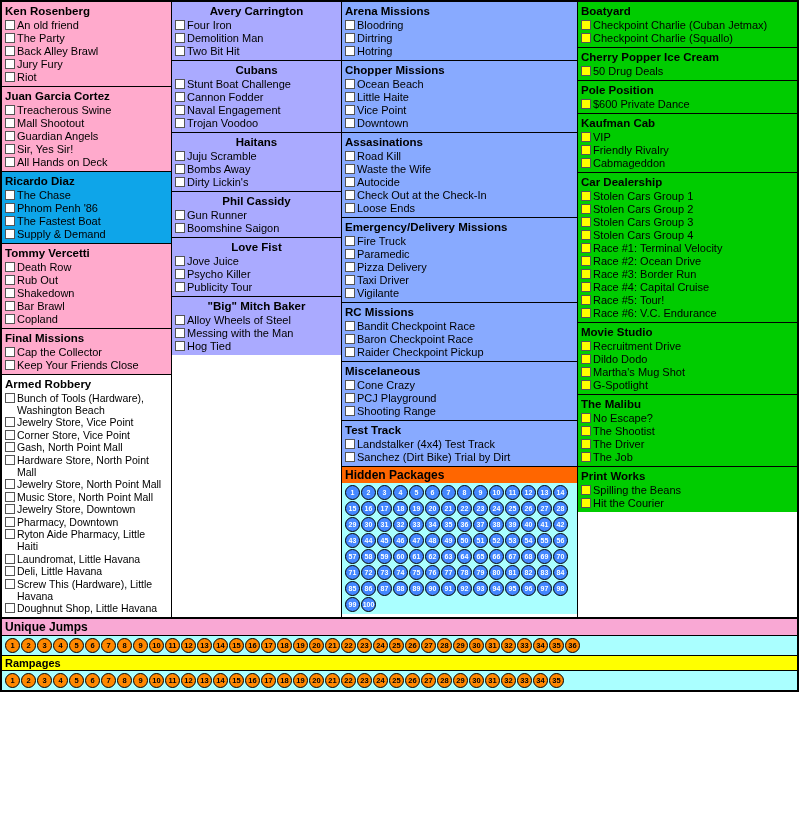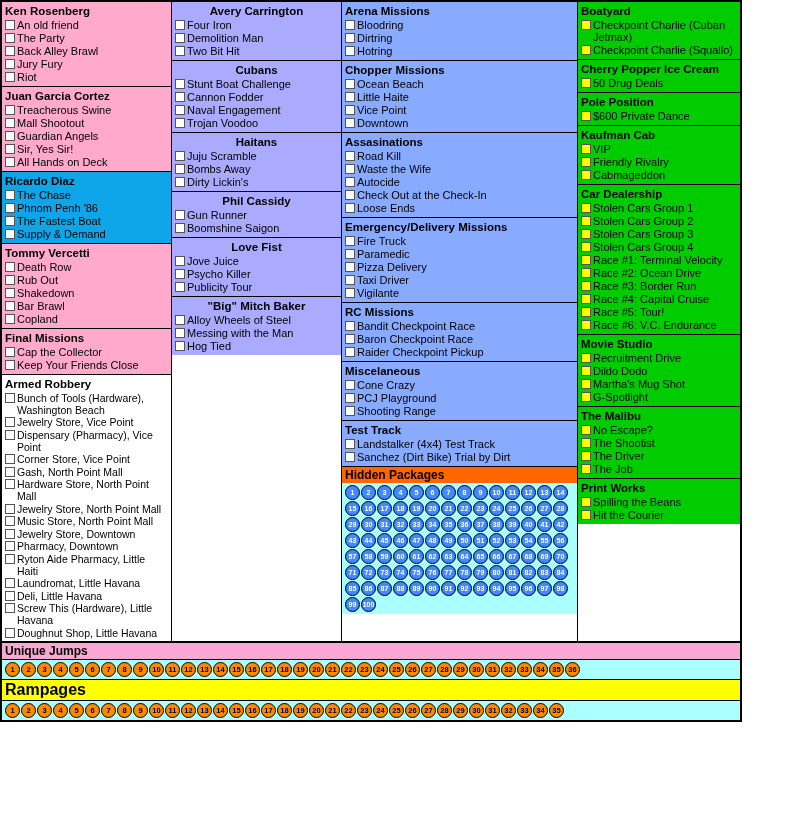--- a/index.html
+++ b/index.html
@@ -1,17 +1,17 @@
 <!DOCTYPE html>
 <html><head>
   <meta charset="utf-8">
   <style>
     * { box-sizing: border-box; margin: 0; padding: 0; }
     body { font-family: Arial, sans-serif; font-size: 11px; background: #fff; width: 811px; }
-    .outer { border: 2px solid #000; width: 742px; }
+    .outer { border: 2px solid #000; width: 799px; }
     .item { display: flex; align-items: flex-start; gap: 2px; margin: 1px 0; }
     .checkbox { width: 10px; height: 10px; border: 1px solid #555; display: inline-block; flex-shrink: 0; margin-top: 1px; background: #fff; }
     .cb-yellow { background: #ffff00; }
 
     .section-title { font-weight: bold; font-size: 11.5px; padding: 1px 0; }
     .armed-item { display: flex; align-items: flex-start; gap: 2px; margin: 0.5px 0; font-size: 10.5px; }
   </style>
 </head>
 <body>
 
@@ -127,24 +127,20 @@
 
       <div style="background:#ffffff; padding:2px 3px; border-top:1px solid #000;">
         <div class="section-title">Armed Robbery</div>
         <div class="armed-item">
             <span class="checkbox"></span>
             <span>Bunch of Tools (Hardware), Washington Beach</span>
           </div>
         <div class="armed-item">
             <span class="checkbox"></span>
             <span>Jewelry Store, Vice Point</span>
-          </div>
-        <div class="armed-item">
-            <span class="checkbox"></span>
-            <span>Dispensary (Pharmacy), Vice Point</span>
           </div>
         <div class="armed-item">
             <span class="checkbox"></span>
             <span>Corner Store, Vice Point</span>
           </div>
         <div class="armed-item">
             <span class="checkbox"></span>
             <span>Gash, North Point Mall</span>
           </div>
         <div class="armed-item">
@@ -708,21 +704,21 @@
         <div style="width: 15px; height: 15px; border-radius: 50%; background: rgb(255, 136, 0); border: 1px solid rgb(0, 0, 0); display: inline-flex; align-items: center; justify-content: center; font-size: 7.5px; font-weight: bold; color: rgb(0, 0, 0); flex-shrink: 0;">31</div>
         <div style="width: 15px; height: 15px; border-radius: 50%; background: rgb(255, 136, 0); border: 1px solid rgb(0, 0, 0); display: inline-flex; align-items: center; justify-content: center; font-size: 7.5px; font-weight: bold; color: rgb(0, 0, 0); flex-shrink: 0;">32</div>
         <div style="width: 15px; height: 15px; border-radius: 50%; background: rgb(255, 136, 0); border: 1px solid rgb(0, 0, 0); display: inline-flex; align-items: center; justify-content: center; font-size: 7.5px; font-weight: bold; color: rgb(0, 0, 0); flex-shrink: 0;">33</div>
         <div style="width: 15px; height: 15px; border-radius: 50%; background: rgb(255, 136, 0); border: 1px solid rgb(0, 0, 0); display: inline-flex; align-items: center; justify-content: center; font-size: 7.5px; font-weight: bold; color: rgb(0, 0, 0); flex-shrink: 0;">34</div>
         <div style="width: 15px; height: 15px; border-radius: 50%; background: rgb(255, 136, 0); border: 1px solid rgb(0, 0, 0); display: inline-flex; align-items: center; justify-content: center; font-size: 7.5px; font-weight: bold; color: rgb(0, 0, 0); flex-shrink: 0;">35</div>
         <div style="width: 15px; height: 15px; border-radius: 50%; background: rgb(255, 136, 0); border: 1px solid rgb(0, 0, 0); display: inline-flex; align-items: center; justify-content: center; font-size: 7.5px; font-weight: bold; color: rgb(0, 0, 0); flex-shrink: 0;">36</div>
       </div>
   </div>
 
   <div style="border-top:1px solid #000;">
-    <div style="background:#ffff00; font-weight:bold; padding:1px 3px; font-size:16px; border-bottom:1px solid #000;">Rampages</div>
+    <div style="background:#ffff00; font-weight:bold; padding:1px 3px; font-size:11px; border-bottom:1px solid #000;">Rampages</div>
     <div style="background:#aaffff; padding:2px 3px; display:flex; flex-wrap:wrap; gap:1px;" id="rampages-circles">
         <div style="width: 15px; height: 15px; border-radius: 50%; background: rgb(255, 136, 0); border: 1px solid rgb(0, 0, 0); display: inline-flex; align-items: center; justify-content: center; font-size: 7.5px; font-weight: bold; color: rgb(0, 0, 0); flex-shrink: 0;">1</div>
         <div style="width: 15px; height: 15px; border-radius: 50%; background: rgb(255, 136, 0); border: 1px solid rgb(0, 0, 0); display: inline-flex; align-items: center; justify-content: center; font-size: 7.5px; font-weight: bold; color: rgb(0, 0, 0); flex-shrink: 0;">2</div>
         <div style="width: 15px; height: 15px; border-radius: 50%; background: rgb(255, 136, 0); border: 1px solid rgb(0, 0, 0); display: inline-flex; align-items: center; justify-content: center; font-size: 7.5px; font-weight: bold; color: rgb(0, 0, 0); flex-shrink: 0;">3</div>
         <div style="width: 15px; height: 15px; border-radius: 50%; background: rgb(255, 136, 0); border: 1px solid rgb(0, 0, 0); display: inline-flex; align-items: center; justify-content: center; font-size: 7.5px; font-weight: bold; color: rgb(0, 0, 0); flex-shrink: 0;">4</div>
         <div style="width: 15px; height: 15px; border-radius: 50%; background: rgb(255, 136, 0); border: 1px solid rgb(0, 0, 0); display: inline-flex; align-items: center; justify-content: center; font-size: 7.5px; font-weight: bold; color: rgb(0, 0, 0); flex-shrink: 0;">5</div>
         <div style="width: 15px; height: 15px; border-radius: 50%; background: rgb(255, 136, 0); border: 1px solid rgb(0, 0, 0); display: inline-flex; align-items: center; justify-content: center; font-size: 7.5px; font-weight: bold; color: rgb(0, 0, 0); flex-shrink: 0;">6</div>
         <div style="width: 15px; height: 15px; border-radius: 50%; background: rgb(255, 136, 0); border: 1px solid rgb(0, 0, 0); display: inline-flex; align-items: center; justify-content: center; font-size: 7.5px; font-weight: bold; color: rgb(0, 0, 0); flex-shrink: 0;">7</div>
         <div style="width: 15px; height: 15px; border-radius: 50%; background: rgb(255, 136, 0); border: 1px solid rgb(0, 0, 0); display: inline-flex; align-items: center; justify-content: center; font-size: 7.5px; font-weight: bold; color: rgb(0, 0, 0); flex-shrink: 0;">8</div>
         <div style="width: 15px; height: 15px; border-radius: 50%; background: rgb(255, 136, 0); border: 1px solid rgb(0, 0, 0); display: inline-flex; align-items: center; justify-content: center; font-size: 7.5px; font-weight: bold; color: rgb(0, 0, 0); flex-shrink: 0;">9</div>

